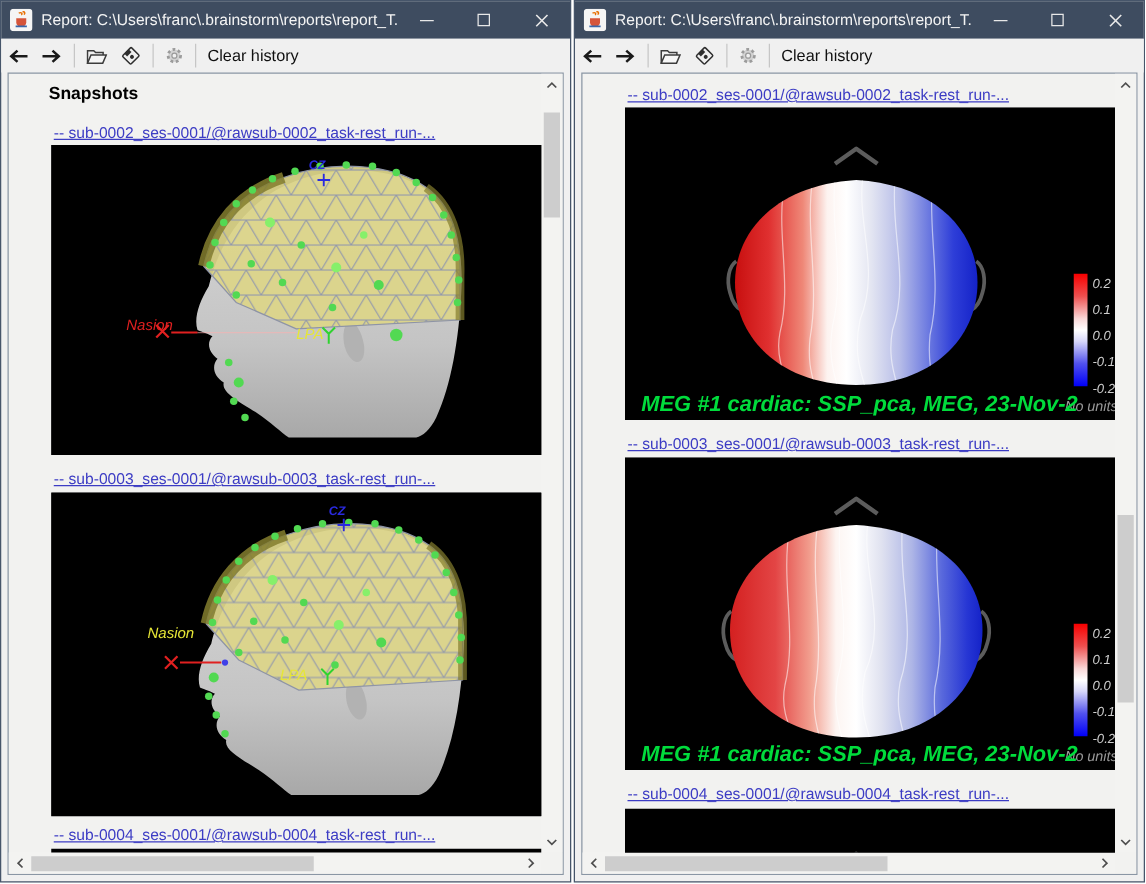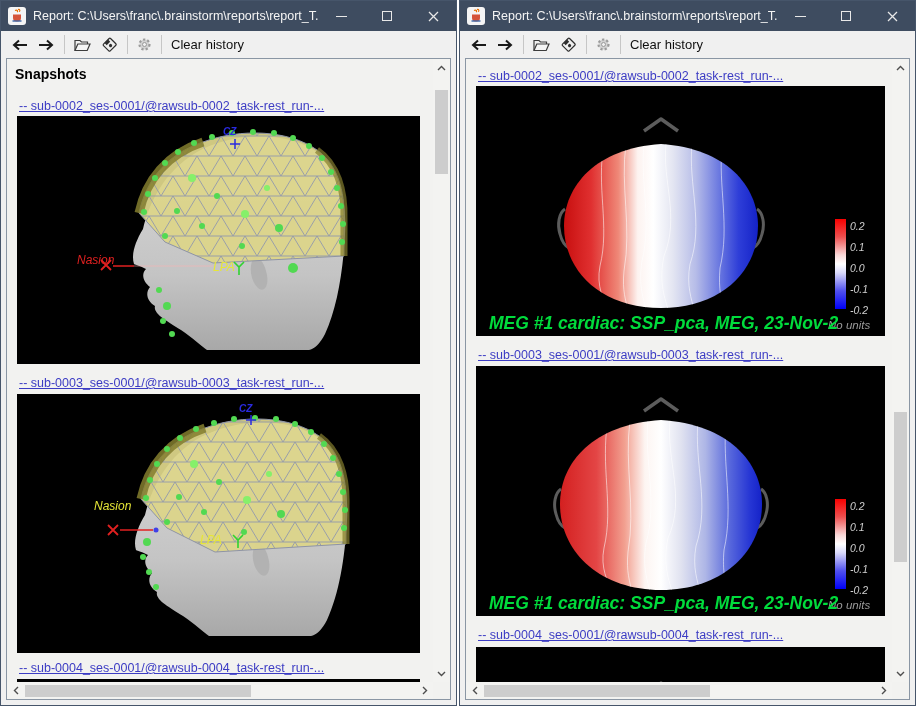--- a/index.html
+++ b/index.html
@@ -13,30 +13,30 @@
   
   .titlebar { flex:0 0 30px; height:30px; background:#3e4c60; display:flex; align-items:center; padding-left:7px; }
   .app-icon { width:18px; height:18px; margin-right:7px; flex:0 0 auto; }
   .title-text { color:#f4f4f4; font-size:12.5px; white-space:nowrap; overflow:hidden; flex:1; }
   .win-controls { display:flex; height:30px; }
   .win-btn { width:46px; height:30px; display:flex; align-items:center; justify-content:center; }
   .glyph-min { width:11px; height:1px; background:#e8e8e8; }
   .glyph-max { width:10px; height:10px; border:1px solid #e8e8e8; }
 
   
-  .toolbar { flex:0 0 27px; height:27px; display:flex; align-items:center; padding-left:5px; background:#f0f0f0; }
+  .toolbar { flex:0 0 27px; height:27px; display:flex; align-items:center; padding-left:0; background:#f0f0f0; }
   .tb-btn { height:23px; padding:0 5px; display:flex; align-items:center; justify-content:center; cursor:pointer; }
   .tb-sep { width:1px; height:19px; background:#c6c6c6; margin:0 4px; }
   .tb-label { font-size:13px; color:#101010; margin-left:5px; cursor:pointer; }
 
   
   .content { flex:1; margin:0 5px 5px; border:1px solid #8a96a4; background:#f2f2f0;
              display:flex; flex-direction:column; min-height:0; }
   .content-row { flex:1; display:flex; min-height:0; }
-  .viewport { flex:1; overflow:hidden; position:relative; }
+  .viewport { flex:1; overflow:hidden; position:relative;margin-left:24px; }
   .heading { font-weight:bold; font-size:14px; color:#000; padding:7px 0 0 8px; }
   .report-link { display:block; width:max-content; margin-left:12px; font-size:12.5px; color:#3c3cc4;
                  text-decoration:underline; cursor:pointer; line-height:15px; }
   .snap-img { margin-left:10px; background:#000; overflow:hidden;font-style:italic; }
 
   #l-link1 { margin-top:17px; } #l-img1 { width:403px; height:248px; margin-top:2px; }
   #l-link2 { margin-top:12px; } #l-img2 { width:403px; height:259px; margin-top:3px; }
   #l-link3 { margin-top:8px;  } #l-img3 { width:403px; height:16px;  margin-top:3px; }
   #r-link1 { margin-top:10px; } #r-img1 { width:409px; height:250px; margin-top:2px; }
   #r-link2 { margin-top:12px; } #r-img2 { width:409px; height:250px; margin-top:3px; }

